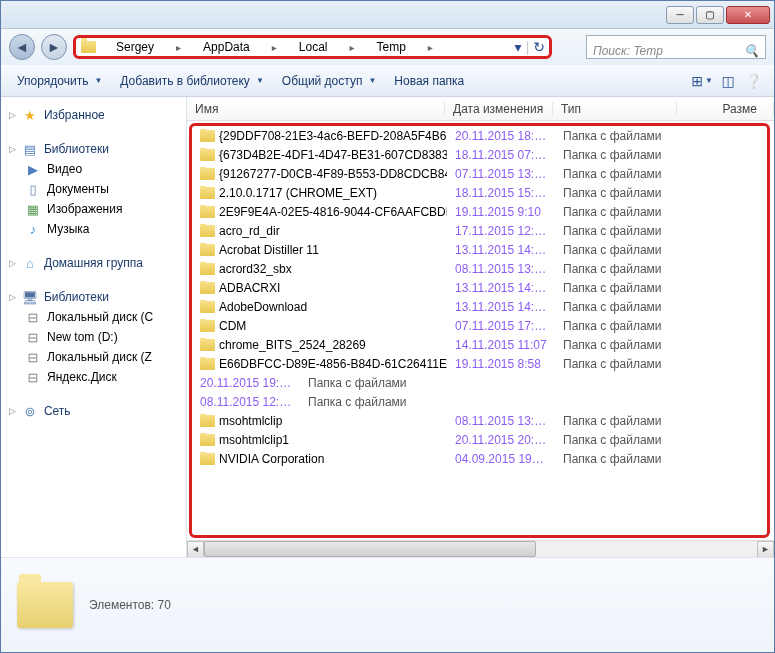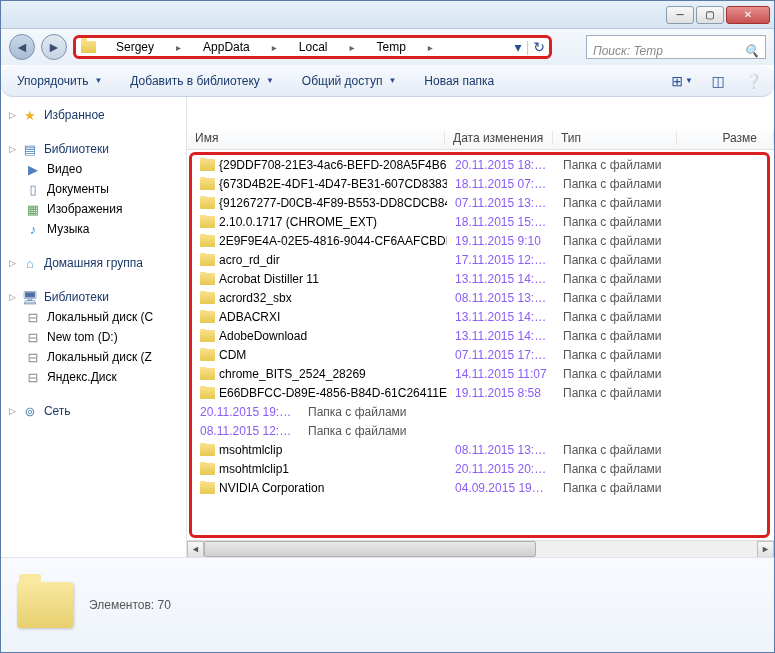--- a/index.html
+++ b/index.html
@@ -16,21 +16,21 @@
   .addr-row { height: 36px; display: flex; align-items: center; padding: 4px 8px; gap: 6px; background: linear-gradient(to bottom, #f4f8fc, #e8f0f8); }
   .nav-btn { width: 26px; height: 26px; border-radius: 50%; background: linear-gradient(to bottom, #c8d8e8, #a8bcd4); border: 1px solid #7a90b0; display: flex; align-items: center; justify-content: center; color: #3a5070; font-size: 14px; }
   .addr-bar { flex: 1; height: 24px; border: 3px solid #d82020; border-radius: 6px; background: #fff; display: flex; align-items: center; padding: 0 4px; position: relative; }
   .breadcrumb { display: flex; align-items: center; gap: 2px; font-size: 12px; overflow: hidden; }
   .bc-item { padding: 2px 20px; display: flex; align-items: center; gap: 3px; white-space: nowrap; }
   .bc-sep { color: #666; font-size: 10px; }
   .addr-refresh { margin-left: auto; display: flex; align-items: center; gap: 4px; color: #2a5090; font-size: 14px; }
   .search-box { width: 180px; height: 24px; border: 1px solid #a0b0c0; background: #fff; display: flex; align-items: flex-end; padding: 0 6px; color: #888; font-style: italic; font-size: 12px; margin-left: 28px; }
   
   
-  .toolbar { height: 32px; background: linear-gradient(to bottom, #f8faff, #e4ecf6); border-bottom: 1px solid #c8d4e2; display: flex; align-items: center; padding: 0 8px; gap: 12px; border-radius: 12px; }
+  .toolbar { height: 32px; background: linear-gradient(to bottom, #f8faff, #e4ecf6); border-bottom: 1px solid #c8d4e2; display: flex; align-items: center; padding: 0 8px; gap: 2px; }
   .tb-btn { padding: 4px 8px; color: #1a3a6a; font-size: 12px; display: flex; align-items: center; gap: 4px; border-radius: 3px; }
   .tb-spacer { flex: 1; }
   .tb-icon { width: 24px; height: 24px; display: flex; align-items: center; justify-content: center; color: #2a5090; font-size: 14px; }
   
   
   .main { flex: 1; display: flex; overflow: hidden; }
   
   
   .sidebar { width: 186px; border-right: 1px solid #e0e4e8; overflow-y: auto; padding: 8px 0; font-size: 12px; }
   .side-group { margin-bottom: 14px; }
@@ -43,21 +43,21 @@
   .doc { color: #6a8ab0; }
   .img { color: #60a060; }
   .mus { color: #4090d0; }
   .hg { color: #60a0d0; }
   .comp { color: #5070a0; }
   .disk { color: #888; }
   .net { color: #5080b0; }
   
   
   .content { flex: 1; display: flex; flex-direction: column; overflow: hidden; }
-  .col-headers { display: flex; height: 24px; border-bottom: 1px solid #e0e0e0; font-size: 12px; color: #444; align-items: center; background: linear-gradient(to bottom, #fff, #f4f6f8); margin-top: 29px; }
+  .col-headers { display: flex; height: 24px; border-bottom: 1px solid #e0e0e0; font-size: 12px; color: #444; align-items: center; background: linear-gradient(to bottom, #fff, #f4f6f8); }
   .col { padding: 0 8px; border-right: 1px solid #e6e6e6; }
   .col-name { width: 258px; }
   .col-date { width: 108px; }
   .col-type { width: 124px; }
   .col-size { flex: 1; text-align: right; padding-right: 16px; }
   
   .file-list-wrap { border: 3px solid #d82020; border-radius: 6px; margin: 2px 4px 2px 2px; flex: 1; overflow: hidden; position: relative; }
   .file-list { height: 100%; overflow-y: scroll; }
   .file-row { display: flex; height: 19px; align-items: center; font-size: 12px; }
   .cell { padding: 0 8px; overflow: hidden; text-overflow: ellipsis; white-space: nowrap; }

